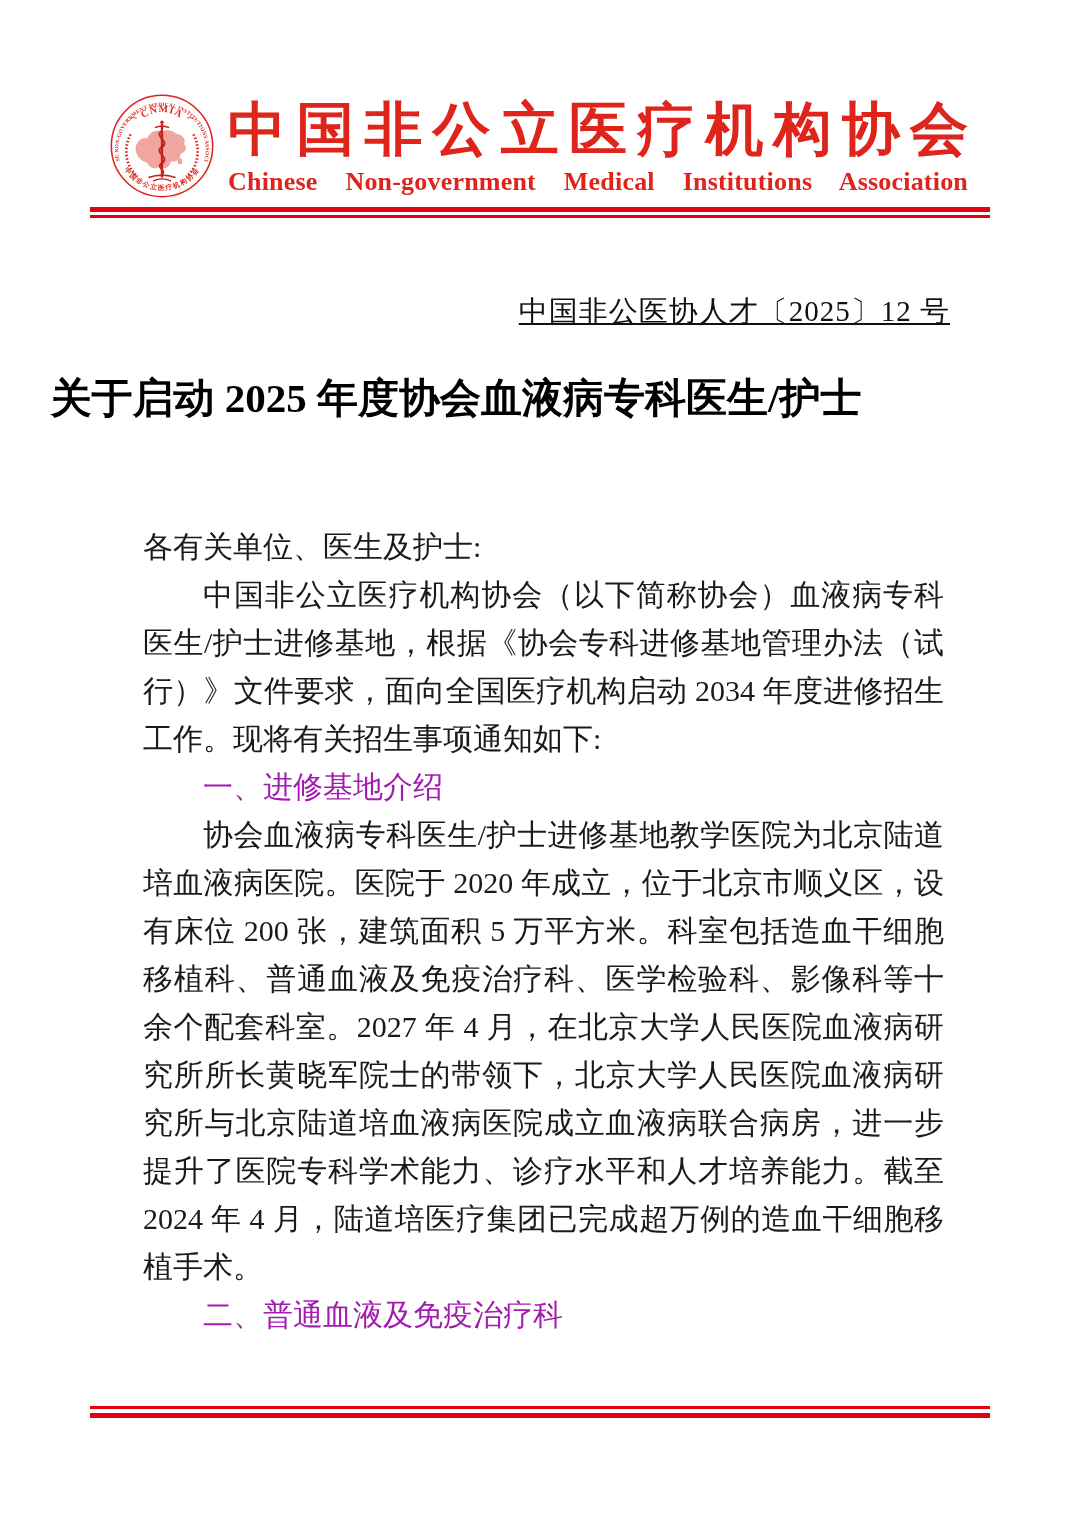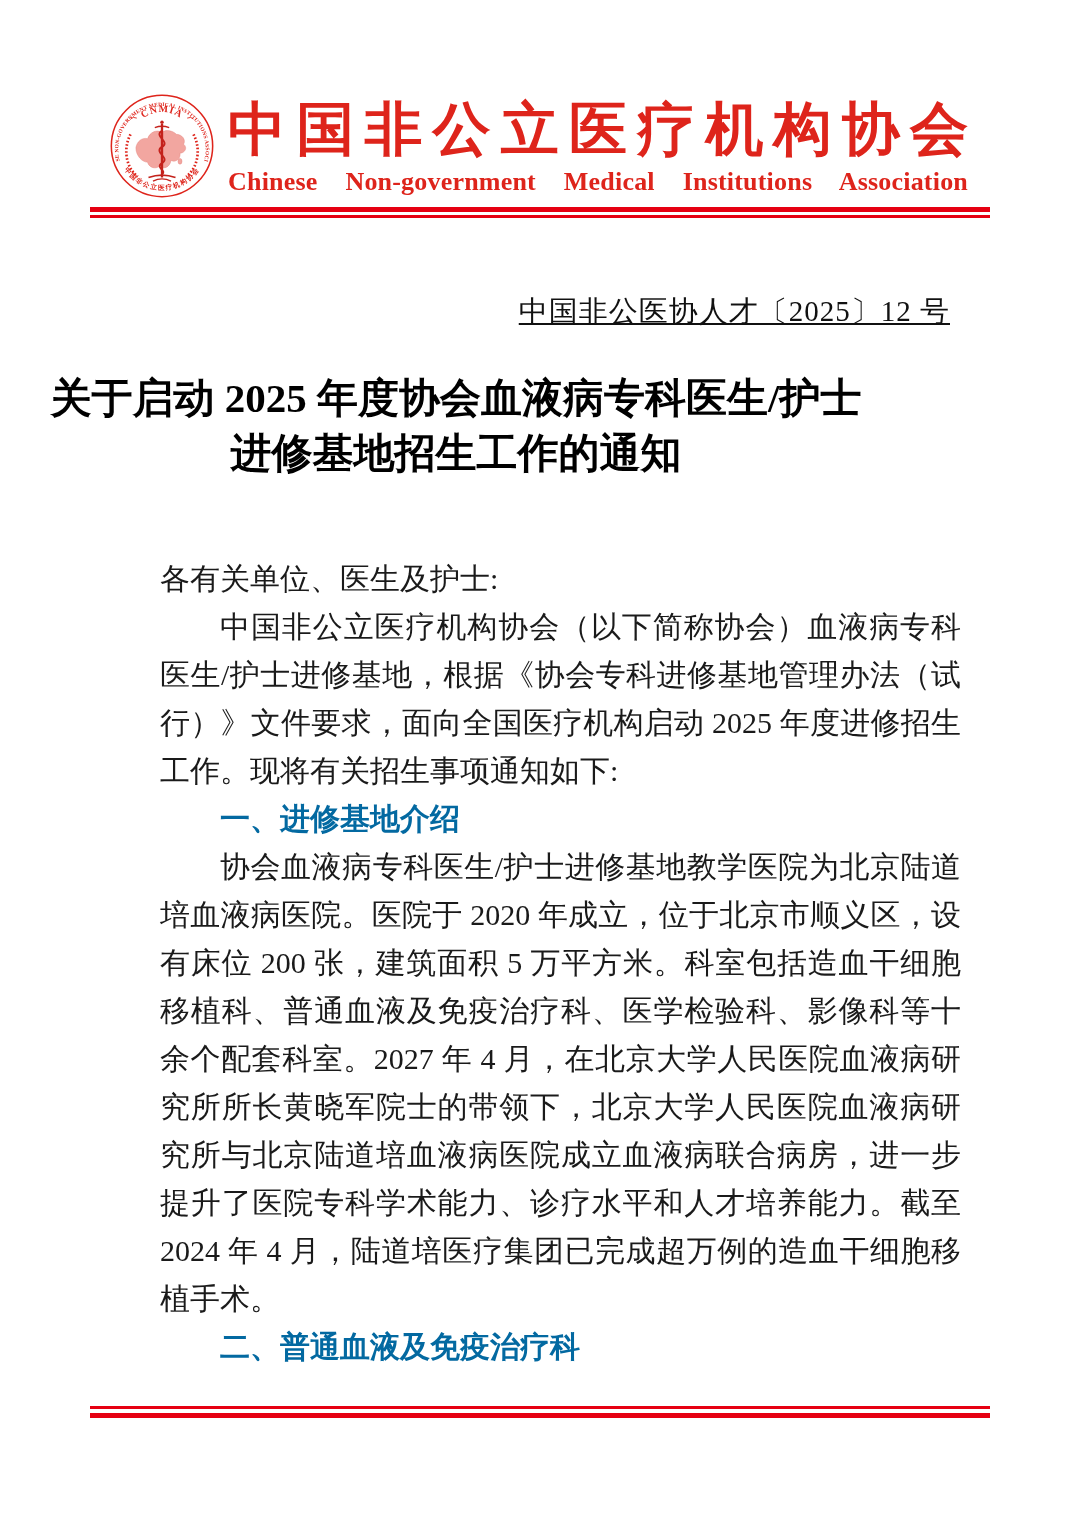--- a/index.html
+++ b/index.html
@@ -46,26 +46,26 @@
   
   .doc-number{
     position:absolute;top:292px;right:130px;
     font-size:29px;line-height:38px;letter-spacing:1px;color:#111;text-decoration:underline;
   }
   .title{
     position:absolute;left:0;top:371px;width:912px;margin:0;
     text-align:center;font-size:41px;line-height:55px;font-weight:bold;color:#000;
   }
   .body-text{
-    position:absolute;left:160px;top:523px;width:801px;
-    font-size:30px;line-height:48px;text-align:justify;color:#1a1a1a;margin-top:32px;
+    position:absolute;left:143px;top:523px;width:801px;
+    font-size:30px;line-height:48px;text-align:justify;color:#1a1a1a;
   }
   .body-text p{margin:0;}
   .para,.heading{text-indent:2em;}
-  .heading{font-weight:bold;font-family:"Liberation Sans","DejaVu Sans",sans-serif;color:#0369a1;}
+  .heading{font-weight:normal;font-family:"Liberation Sans","DejaVu Sans",sans-serif;color:#a21caf;}
 </style>
 </head>
 <body>
 
 <div class="page">
 
   <svg class="logo" viewBox="0 0 120 120" aria-hidden="true">
     <circle class="ring-outer" cx="60" cy="60" r="56.3"></circle>
     <path id="arcTop" d="M 13.5,78 A 48.5,48.5 0 1 1 106.5,78" fill="none"></path>
     <path id="arcBottom" d="M 16.5,83 A 49.5,49.5 0 0 0 103.5,83" fill="none"></path>
@@ -101,26 +101,25 @@
   <div class="rule rule-top">
     <div class="thick"></div>
     <div class="gap3"></div>
     <div class="thin"></div>
   </div>
 
   <div class="doc-number">中国非公医协人才〔2025〕12 号</div>
 
   <h1 class="title">
     <div>关于启动 2025 年度协会血液病专科医生/护士</div>
-    <div>进修基地招生工作的通知</div>
   </h1>
 
   <main class="body-text">
     <p class="salutation">各有关单位、医生及护士:</p>
-    <p class="para">中国非公立医疗机构协会（以下简称协会）血液病专科医生/护士进修基地，根据《协会专科进修基地管理办法（试行）》文件要求，面向全国医疗机构启动 2025 年度进修招生工作。现将有关招生事项通知如下:</p>
+    <p class="para">中国非公立医疗机构协会（以下简称协会）血液病专科医生/护士进修基地，根据《协会专科进修基地管理办法（试行）》文件要求，面向全国医疗机构启动 2034 年度进修招生工作。现将有关招生事项通知如下:</p>
     <p class="heading">一、进修基地介绍</p>
     <p class="para">协会血液病专科医生/护士进修基地教学医院为北京陆道培血液病医院。医院于 2020 年成立，位于北京市顺义区，设有床位 200 张，建筑面积 5 万平方米。科室包括造血干细胞移植科、普通血液及免疫治疗科、医学检验科、影像科等十余个配套科室。2027 年 4 月，在北京大学人民医院血液病研究所所长黄晓军院士的带领下，北京大学人民医院血液病研究所与北京陆道培血液病医院成立血液病联合病房，进一步提升了医院专科学术能力、诊疗水平和人才培养能力。截至 2024 年 4 月，陆道培医疗集团已完成超万例的造血干细胞移植手术。</p>
     <p class="heading">二、普通血液及免疫治疗科</p>
   </main>
 
   <div class="rule rule-bottom">
     <div class="thin"></div>
     <div class="gap4"></div>
     <div class="thick"></div>
   </div>

